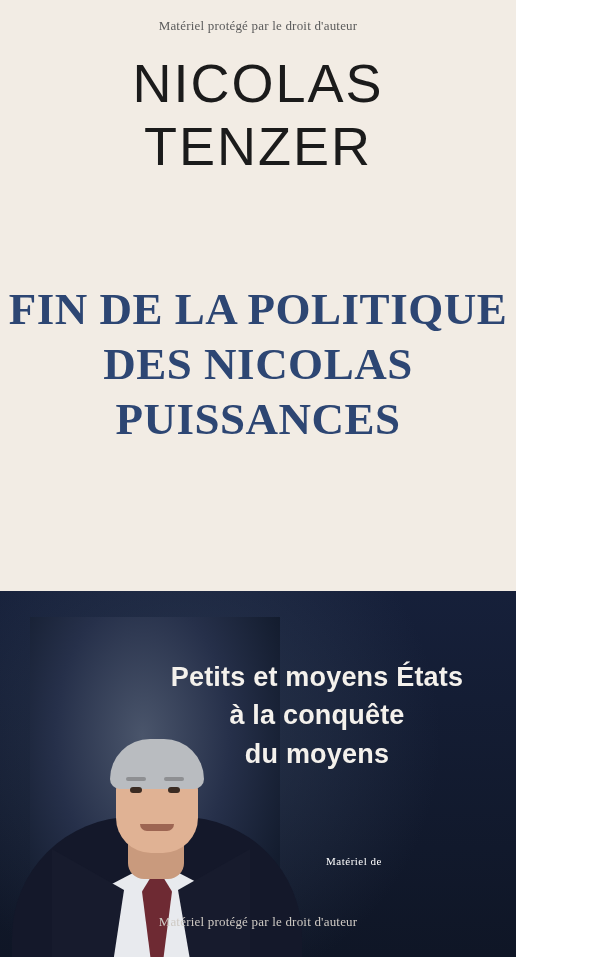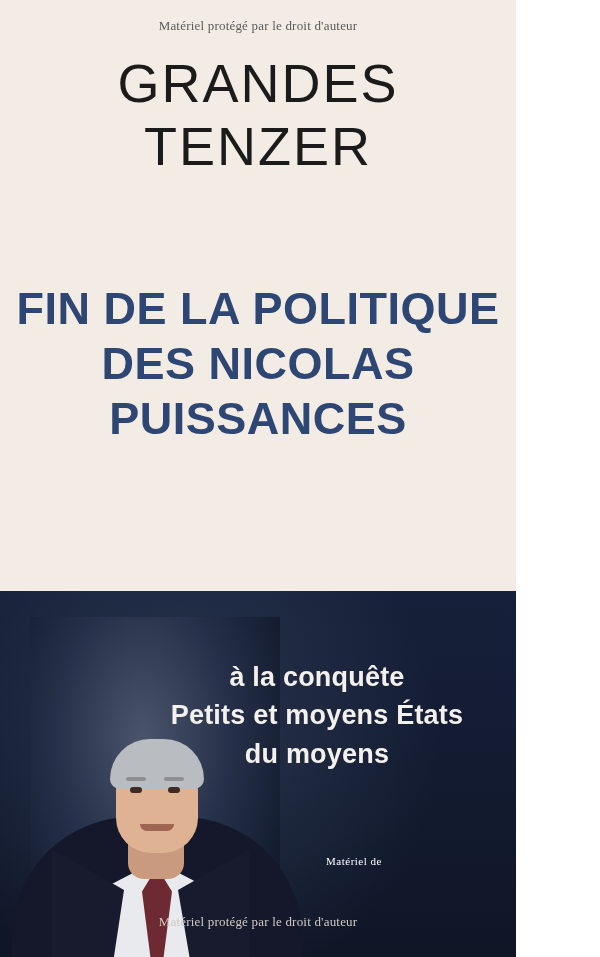--- a/index.html
+++ b/index.html
@@ -76,20 +76,21 @@
     text-align: center;
     color: #2d4673;
     font-family: "Liberation Sans", sans-serif;
     font-weight: bold;
     font-size: 45px;
     line-height: 1.22;
     letter-spacing: 0.5px;
   }
   .title .line {
     display: block;
+    font-family: Liberation Serif, serif;
   }
 
   
   .bottom-panel {
     position: absolute;
     top: 591px;
     left: 0;
     width: 600px;
     height: 366px;
     background: #131c2e;
@@ -256,21 +257,21 @@
 </head>
 <body>
 
 <div class="cover">
 
   <div class="top-panel"></div>
 
   <div class="watermark top">Matériel protégé par le droit d'auteur</div>
 
   <div class="author">
-    <span class="line">GRANDES</span>
+    <span class="line">NICOLAS</span>
     <span class="line">TENZER</span>
   </div>
 
   <div class="title">
     <span class="line">FIN DE LA POLITIQUE</span>
     <span class="line">DES NICOLAS</span>
     <span class="line">PUISSANCES</span>
   </div>
 
   <div class="bottom-panel">
@@ -286,22 +287,22 @@
       <div class="hair"></div>
       <div class="brow-l"></div>
       <div class="brow-r"></div>
       <div class="eye-l"></div>
       <div class="eye-r"></div>
       <div class="mouth"></div>
     </div>
   </div>
 
   <div class="subtitle">
+    <span class="line">Petits et moyens États</span>
     <span class="line">à la conquête</span>
-    <span class="line">Petits et moyens États</span>
     <span class="line">du moyens</span>
   </div>
 
   <div class="publisher">
     <span class="editions">Matériel de</span>
   </div>
 
   <div class="watermark bottom">Matériel protégé par le droit d'auteur</div>
 
 </div>

